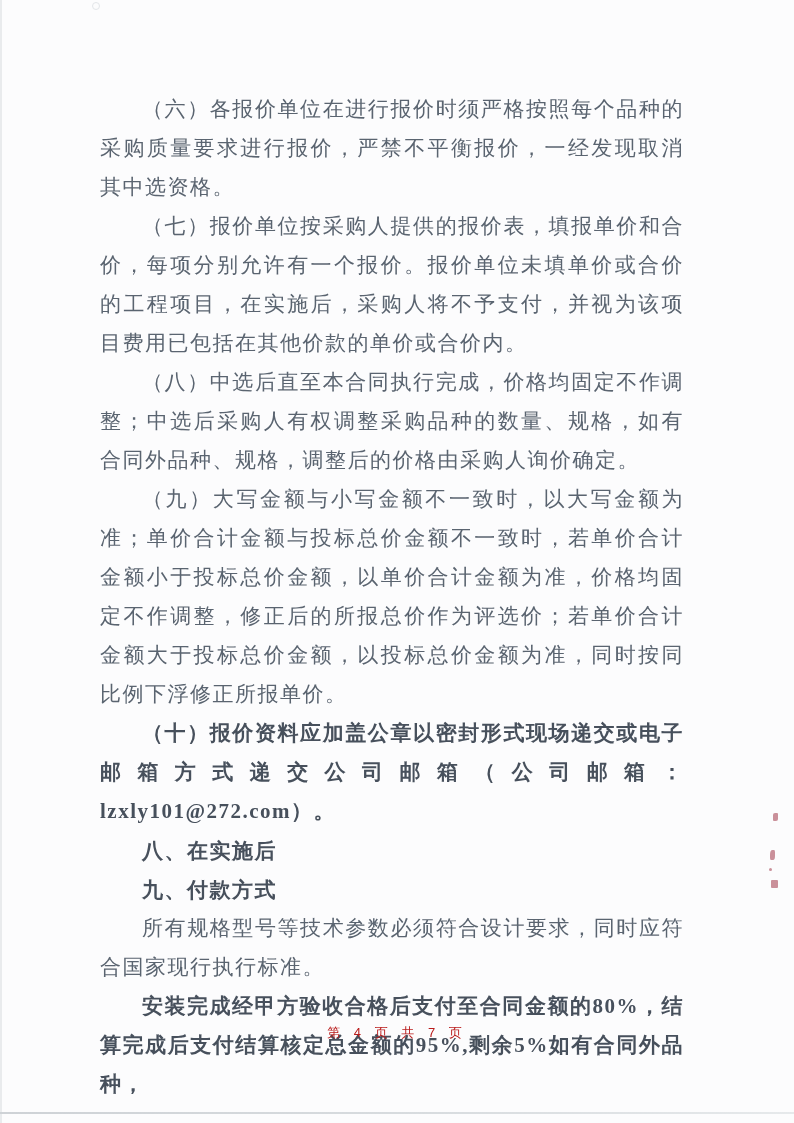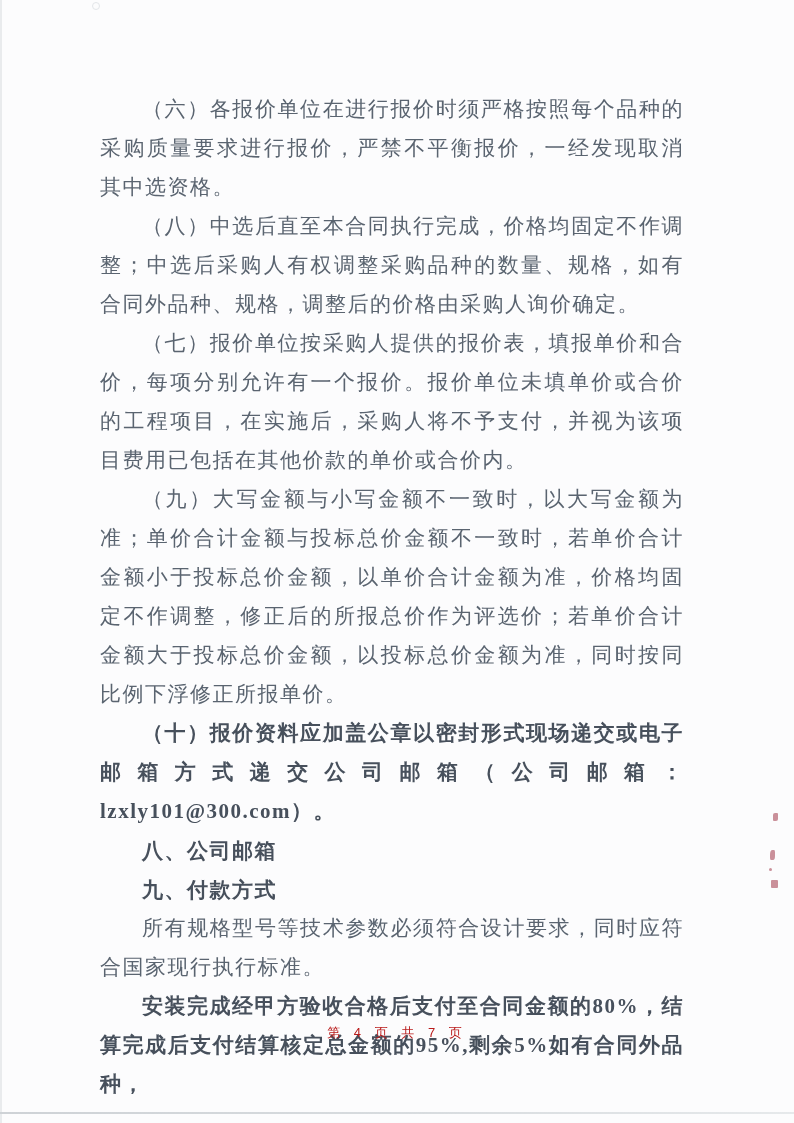--- a/index.html
+++ b/index.html
@@ -88,25 +88,25 @@
   .red-mark.m3 { left: 769px; top: 868px; width: 3px; height: 3px; border-radius: 50%; }
   .red-mark.m4 { left: 771px; top: 880px; width: 7px; height: 8px; border-radius: 1px; }
 </style>
 </head>
 <body>
 
 <div class="page">
 
   <div class="content">
     <p class="para">（六）各报价单位在进行报价时须严格按照每个品种的采购质量要求进行报价，严禁不平衡报价，一经发现取消其中选资格。</p>
+    <p class="para">（七）报价单位按采购人提供的报价表，填报单价和合价，每项分别允许有一个报价。报价单位未填单价或合价的工程项目，在实施后，采购人将不予支付，并视为该项目费用已包括在其他价款的单价或合价内。</p>
     <p class="para">（八）中选后直至本合同执行完成，价格均固定不作调整；中选后采购人有权调整采购品种的数量、规格，如有合同外品种、规格，调整后的价格由采购人询价确定。</p>
-    <p class="para">（七）报价单位按采购人提供的报价表，填报单价和合价，每项分别允许有一个报价。报价单位未填单价或合价的工程项目，在实施后，采购人将不予支付，并视为该项目费用已包括在其他价款的单价或合价内。</p>
     <p class="para">（九）大写金额与小写金额不一致时，以大写金额为准；单价合计金额与投标总价金额不一致时，若单价合计金额小于投标总价金额，以单价合计金额为准，价格均固定不作调整，修正后的所报总价作为评选价；若单价合计金额大于投标总价金额，以投标总价金额为准，同时按同比例下浮修正所报单价。</p>
-    <p class="para bold">（十）报价资料应加盖公章以密封形式现场递交或电子邮箱方式递交公司邮箱（公司邮箱：lzxly101@300.com）。</p>
-    <p class="para heading">八、公司邮箱</p>
+    <p class="para bold">（十）报价资料应加盖公章以密封形式现场递交或电子邮箱方式递交公司邮箱（公司邮箱：lzxly101@272.com）。</p>
+    <p class="para heading">八、在实施后</p>
     <p class="para heading">九、付款方式</p>
     <p class="para">所有规格型号等技术参数必须符合设计要求，同时应符合国家现行执行标准。</p>
     <p class="para bold">安装完成经甲方验收合格后支付至合同金额的80%，结算完成后支付结算核定总金额的95%,剩余5%如有合同外品种，</p>
   </div>
 
   <div class="footer">第 4 页 共 7 页</div>
 
   <div class="edge-left"></div>
   <div class="edge-bottom"></div>
   <div class="speck-circle"></div>

